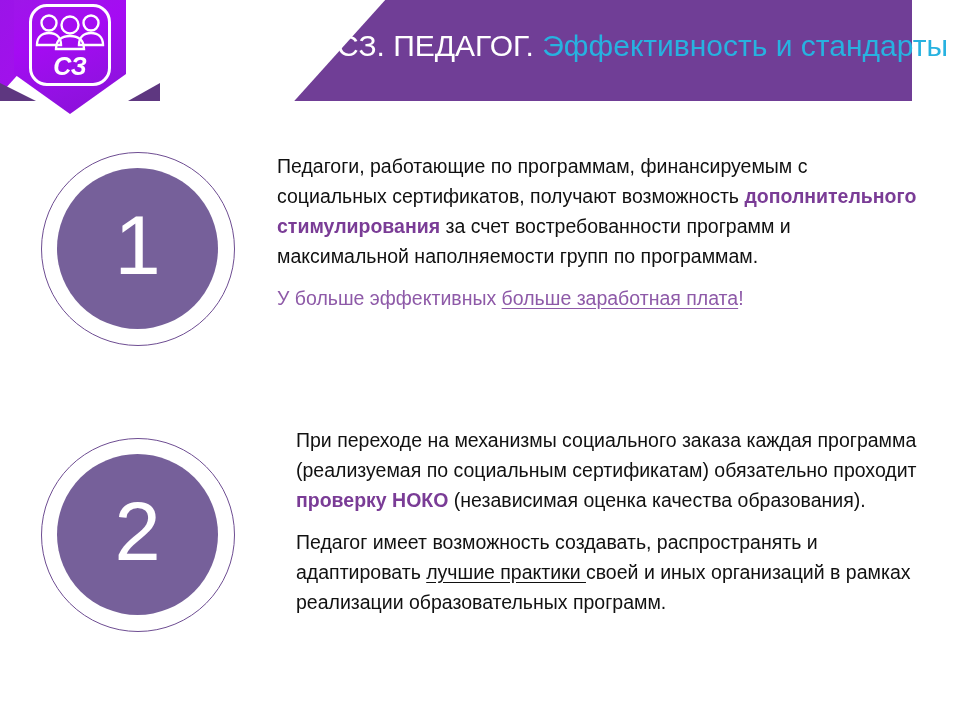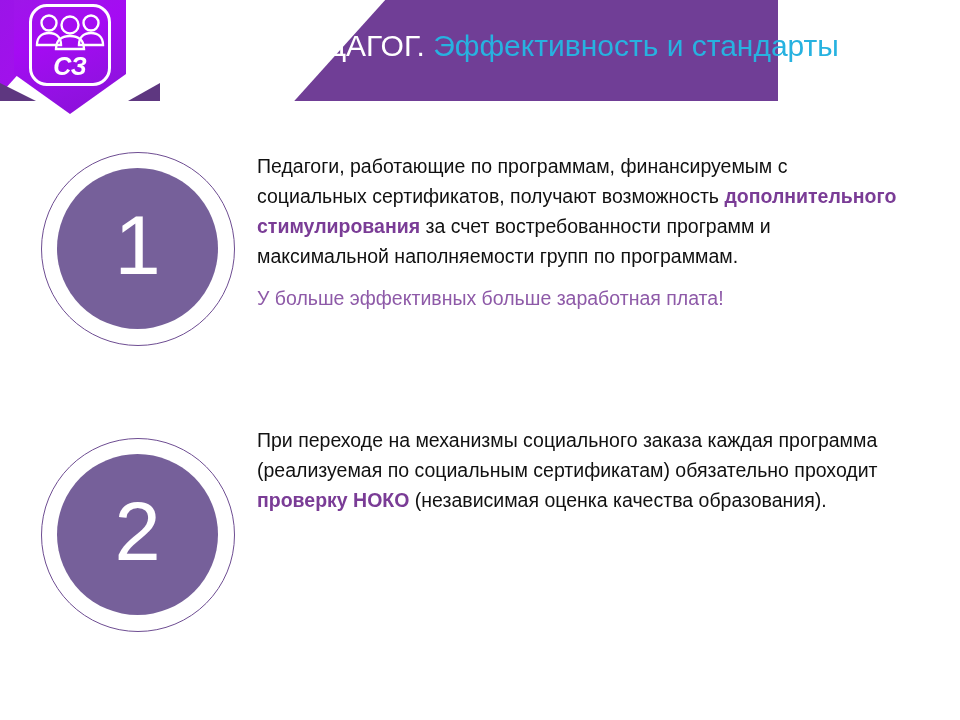--- a/index.html
+++ b/index.html
@@ -17,24 +17,25 @@
     height: 720px;
     background: #ffffff;
     overflow: hidden;
   }
 
   
   .header {
     position: absolute;
     left: 0;
     top: 0;
-    width: 778px;
+    width: 912px;
     height: 101px;
     background: #703E96;
     overflow: visible;
+    text-align: right;
   }
 
   
   .header-left-block {
     position: absolute;
     left: 0;
     top: 0;
     width: 230px;
     height: 101px;
     background: linear-gradient(120deg, #9B14E8 0%, #A80DF0 45%, #8E12DE 100%);
@@ -165,42 +166,43 @@
   }
   #circle-1 { left: 41px; top: 152px; }
   #circle-2 { left: 41px; top: 438px; }
 
   
   .text-col {
     position: absolute;
     left: 257px;
     width: 640px;
   }
-  #block-1 { top: 151px; }
-  #block-2 { top: 425px; }
+  #block-1 { top: 151px; margin-left: 20px; }
+  #block-2 { top: 425px; margin-left: 39px; }
 
   .para {
     color: #111111;
     font-size: 19.5px;
     line-height: 30px;
     margin: 0 0 0 0;
     text-align: left;
   }
   .para + .para { margin-top: 12px; }
 
   .bold-purple {
     color: #7A3C96;
     font-weight: bold;
   }
   .purple-line {
     color: #8E5AA8;
     font-size: 19.5px;
     line-height: 30px;
   }
   .underline {
+    text-decoration: underline;
     text-underline-offset: 3px;
   }
 </style>
 </head>
 <body>
 
 <div id="slide">
 
   <div class="header">
     <div class="header-left-block"></div>
@@ -247,15 +249,18 @@
   <div class="num-circle" id="circle-2">
     <div class="disc">
       <span>2</span>
     </div>
   </div>
 
   <div class="text-col" id="block-2">
     <p class="para">
       <span>При переходе на механизмы социального заказа каждая программа (реализуемая по социальным сертификатам) обязательно проходит </span><span class="bold-purple">проверку НОКО</span><span> (независимая оценка качества образования).</span>
     </p>
+    <p class="para">
+      <span>Педагог имеет возможность создавать, распространять и адаптировать </span><span class="underline">лучшие практики </span><span>своей и иных организаций в рамках реализации образовательных программ.</span>
+    </p>
   </div>
 
 </div>
 
 </body></html>

